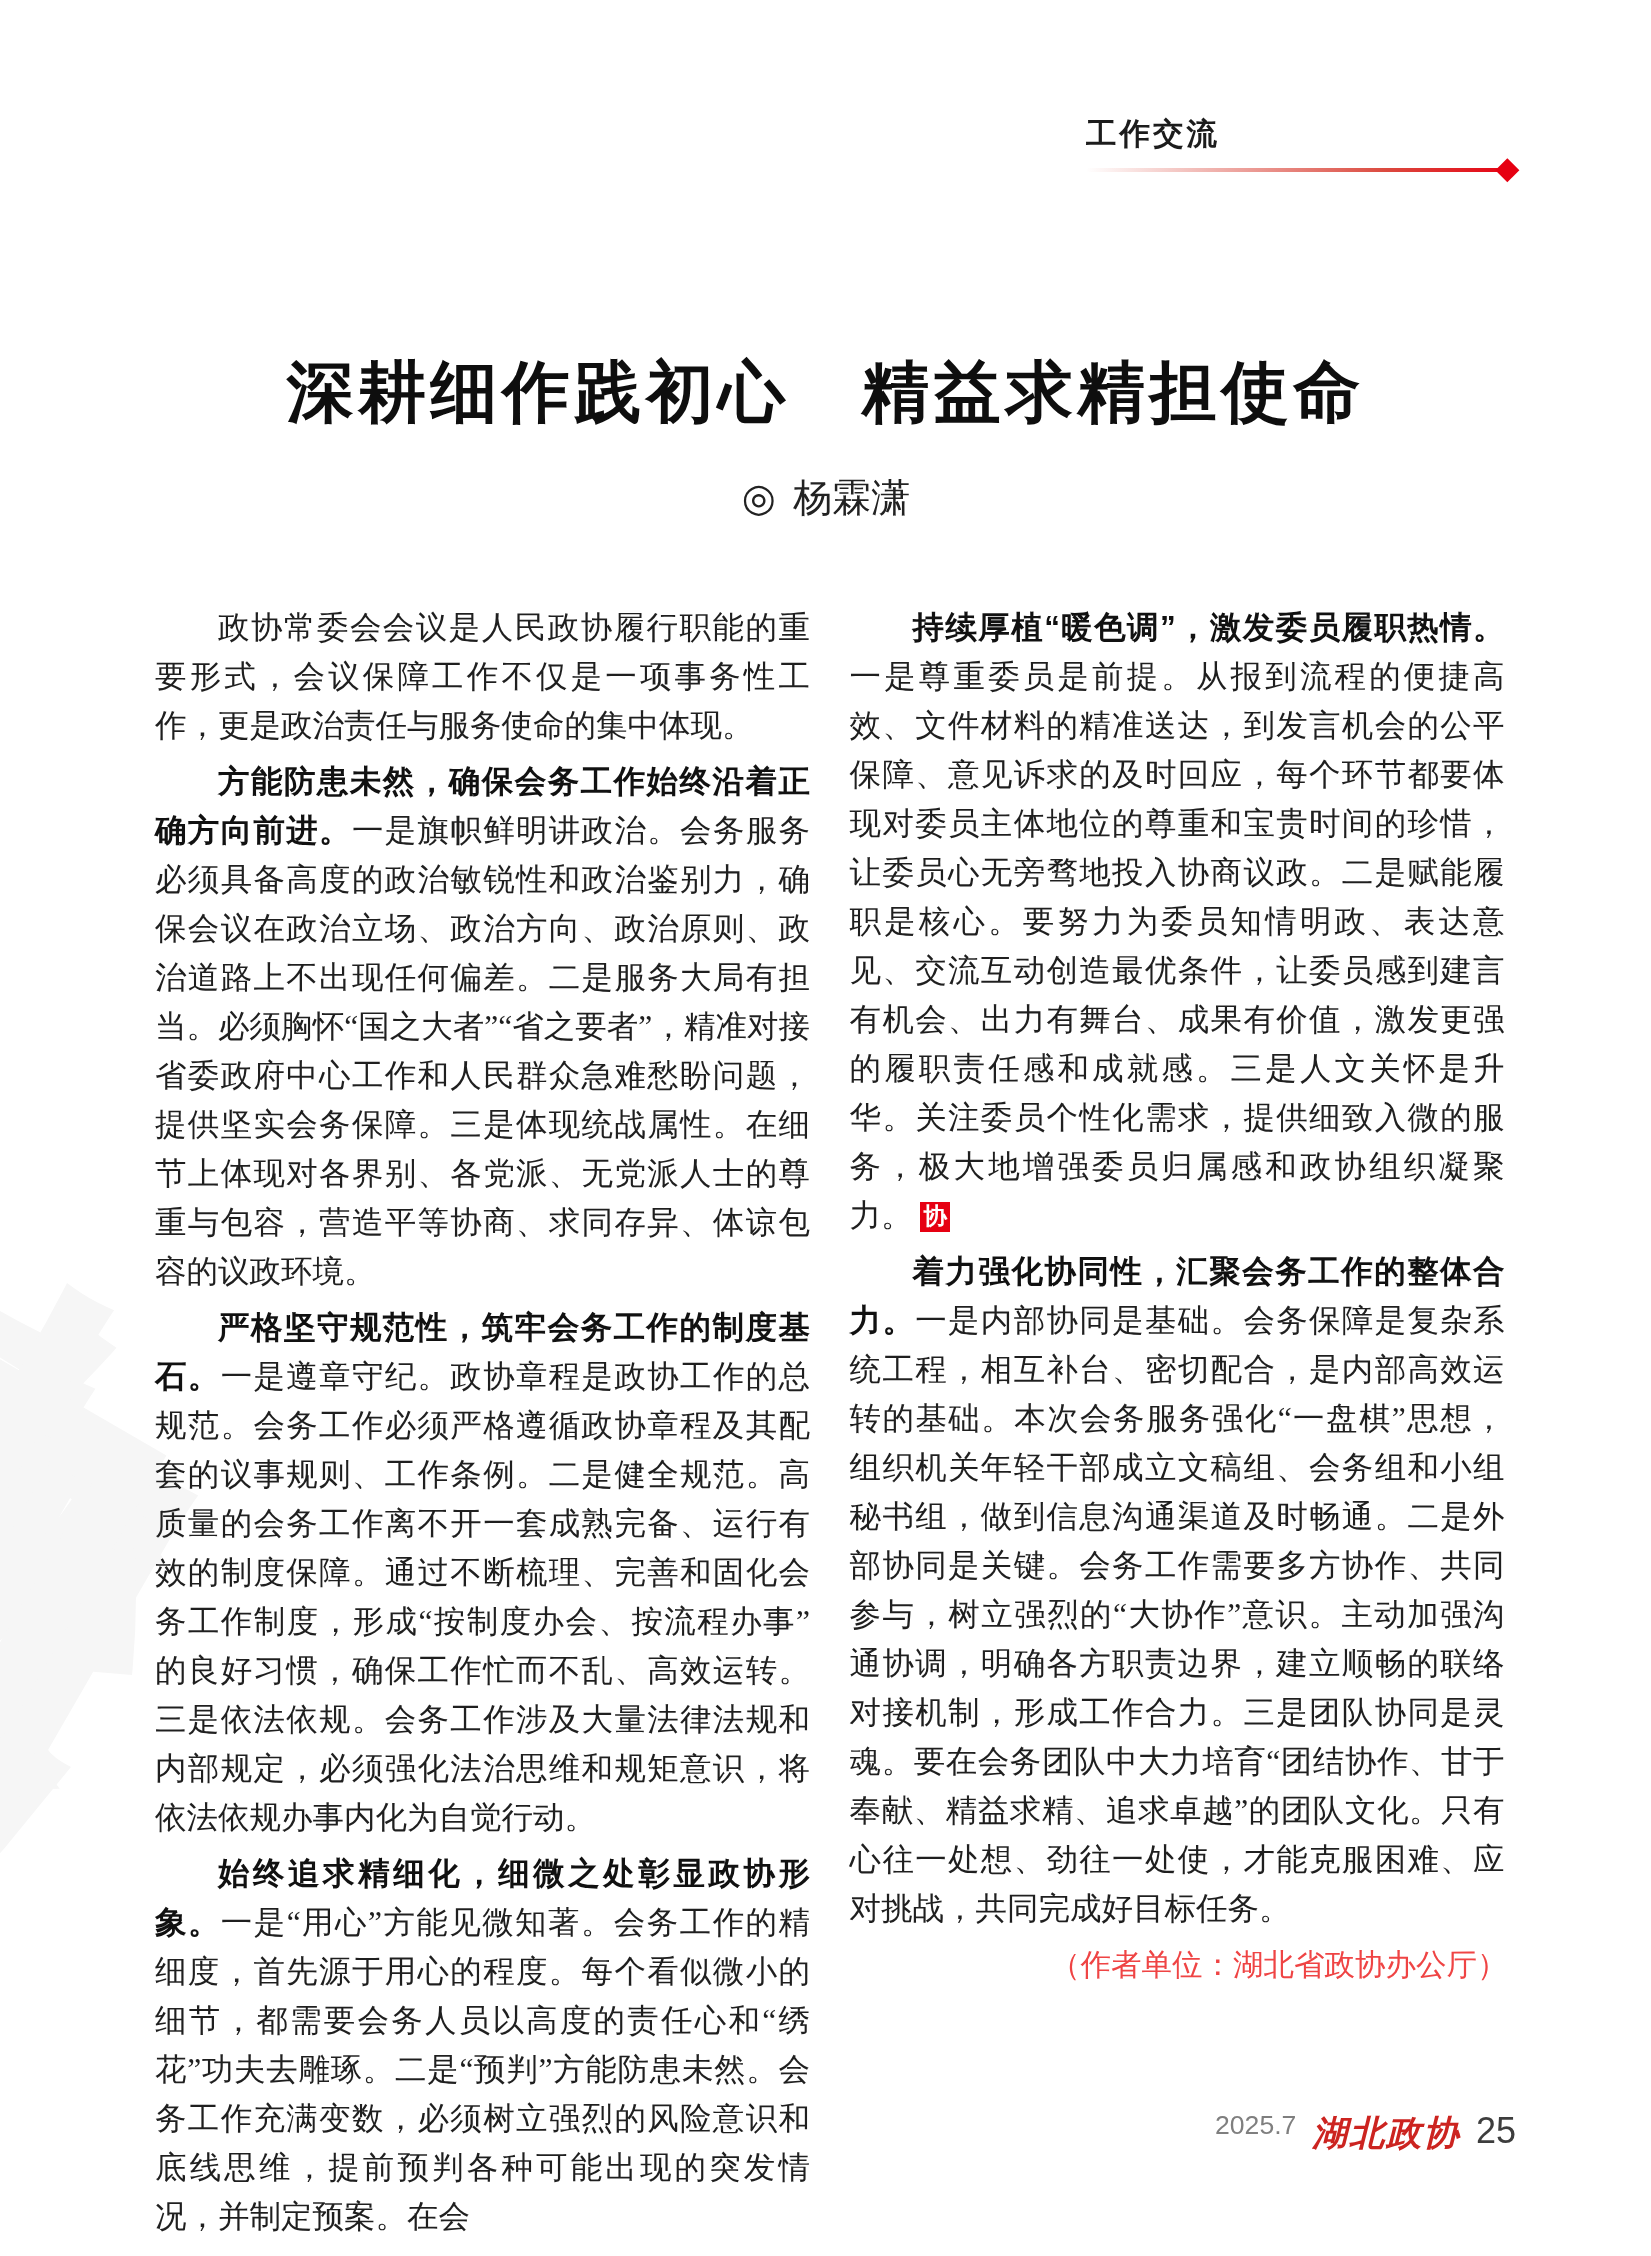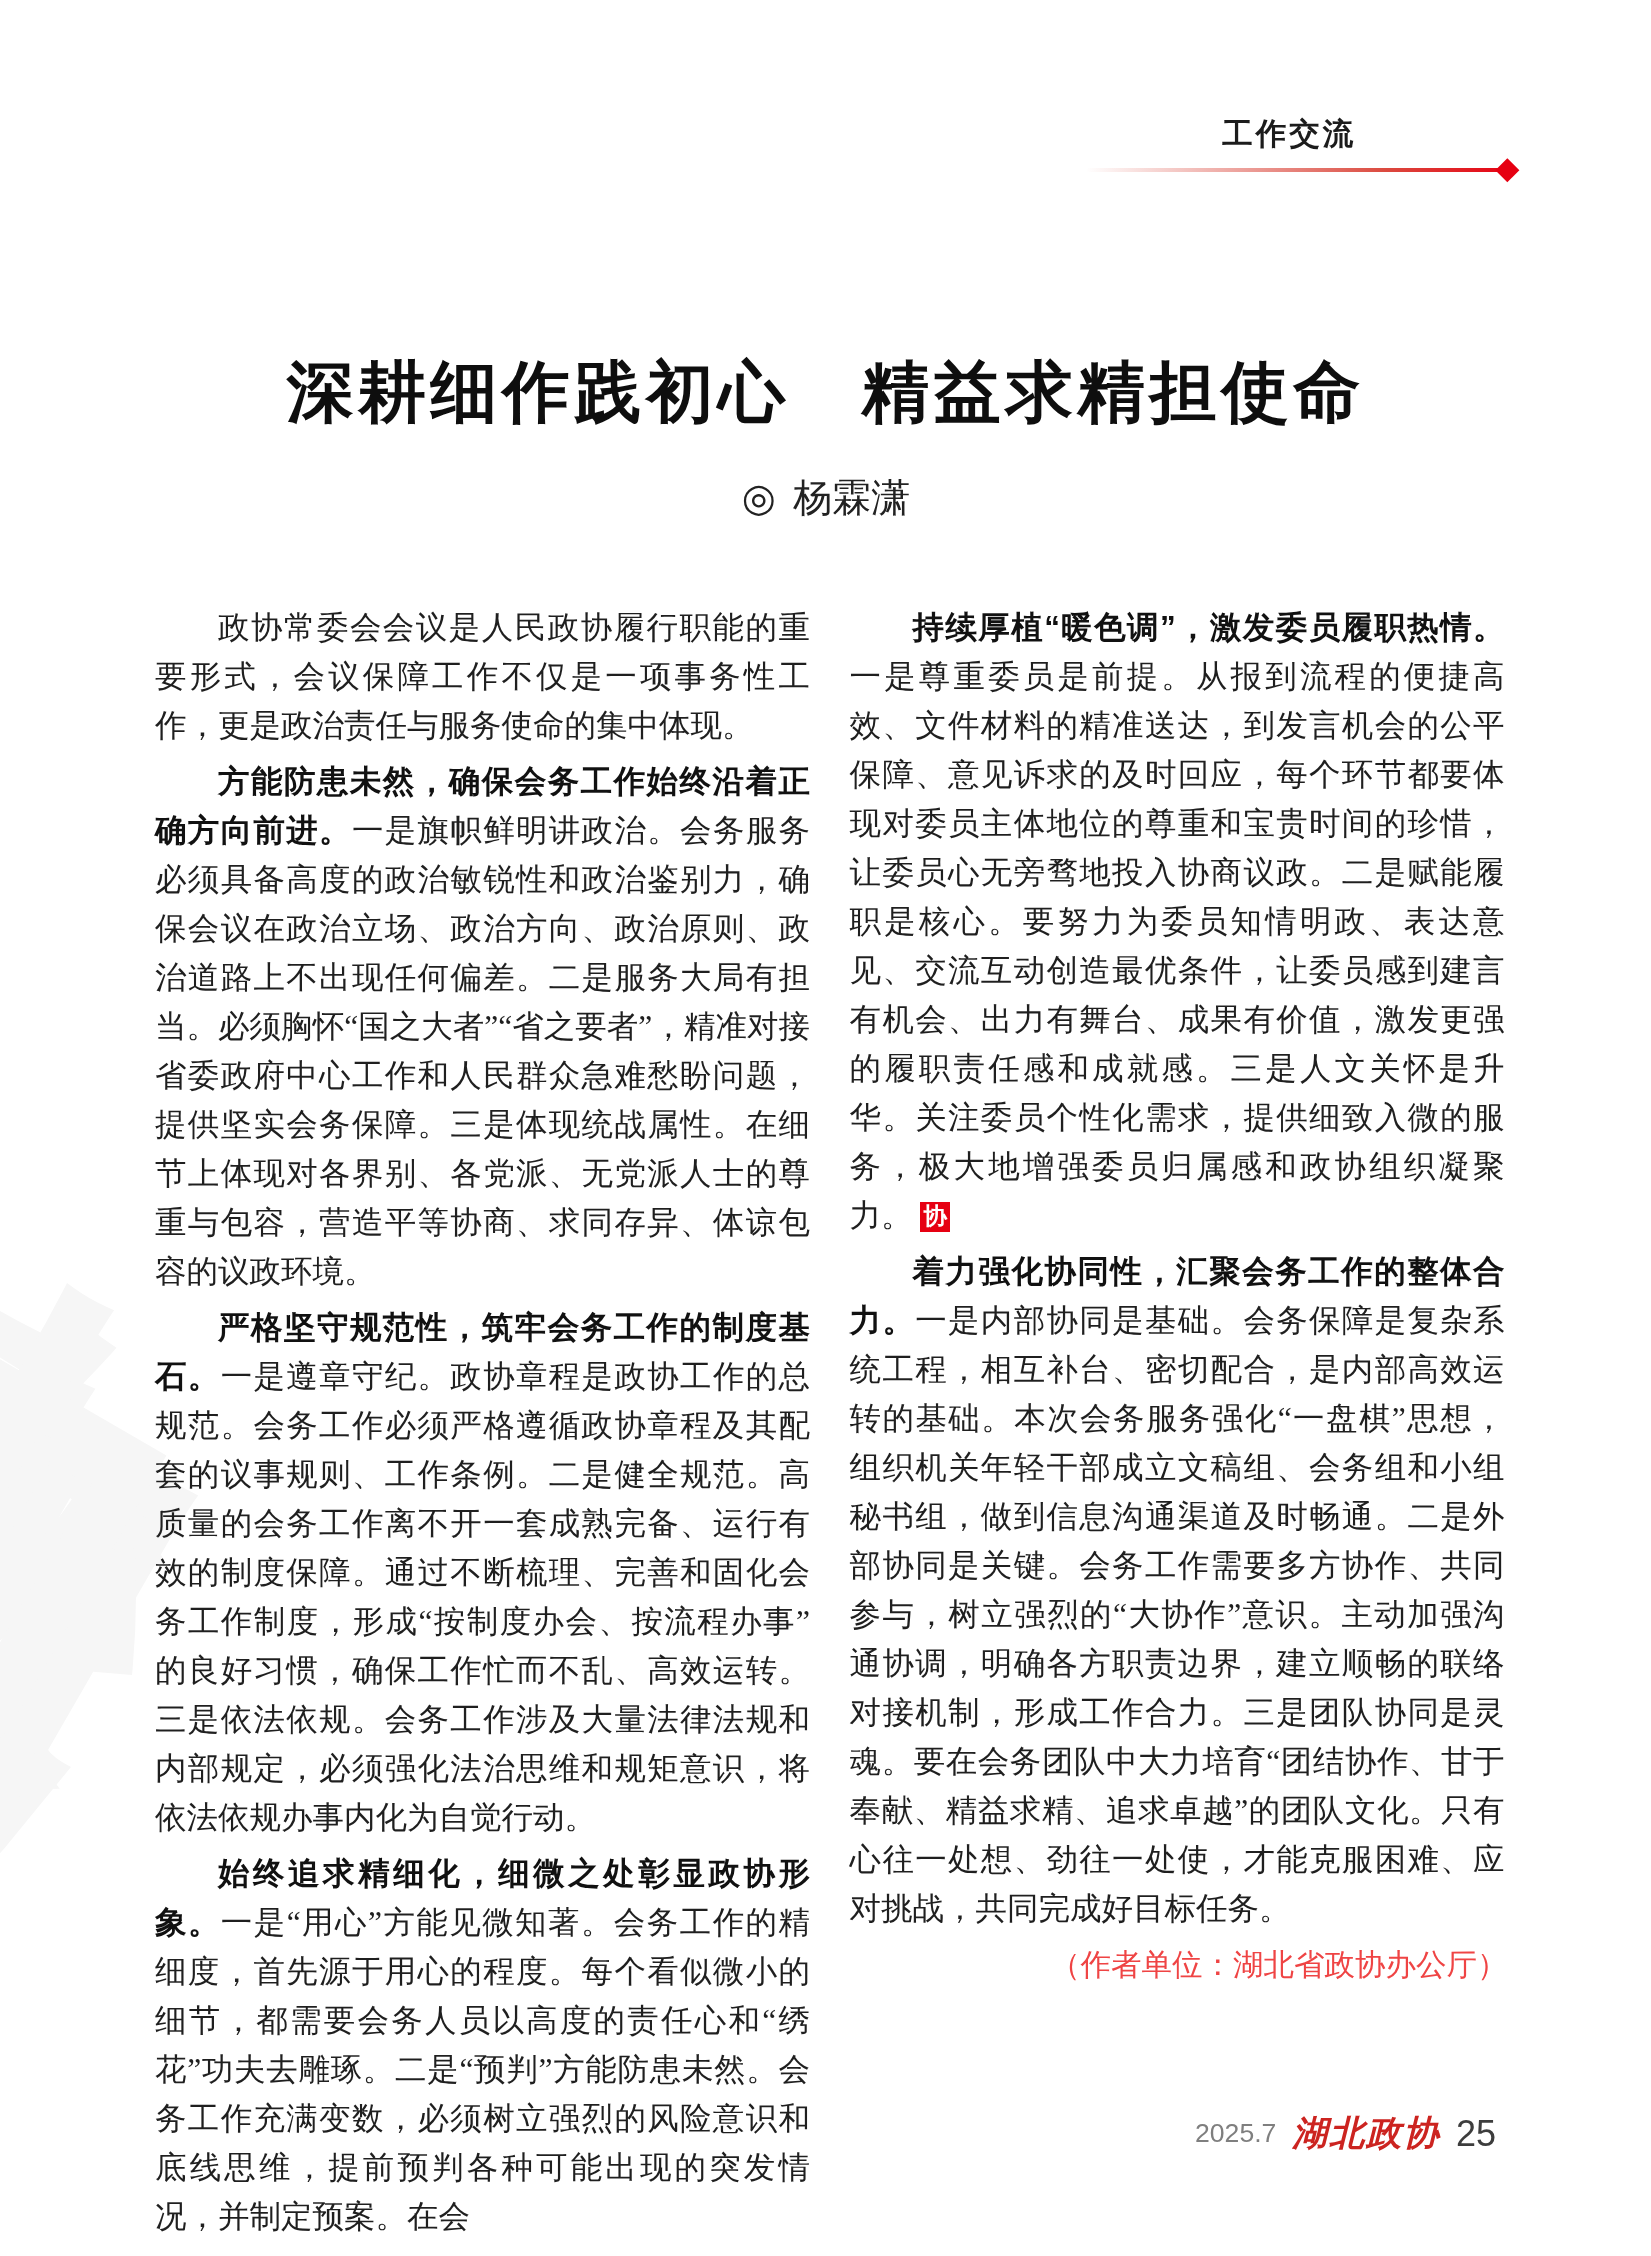--- a/index.html
+++ b/index.html
@@ -22,21 +22,21 @@
     letter-spacing:-39px;
     user-select:none;
     pointer-events:none;
     white-space:nowrap;
     z-index:0;
   }
   #watermark-bottom{top:1034px;left:-29.6px;transform:rotate(30deg);}
   
   #header{
     position:absolute;top:114px;right:140px;width:426px;z-index:2;
-    text-align:center;
+    text-align:left;
   }
   #section-label{
     font-family:"Liberation Sans","DejaVu Sans",sans-serif;
     font-weight:700;font-size:30.5px;color:#1c1c1c;
     letter-spacing:3px;margin-right:19.7px;
   }
   #header-rule{
     position:relative;height:3.9px;margin-top:12.8px;
     background:linear-gradient(to right, rgba(230,0,18,0), rgba(213,43,30,0.85) 70%, #e60012);
   }
@@ -84,22 +84,22 @@
     font-family:"Liberation Sans","DejaVu Sans",sans-serif;
     font-weight:700;font-size:23.6px;text-align:center;
     text-indent:0;
   }
   #affiliation{
     font-size:30.5px;line-height:51px;color:#ef4444;
     text-align:right;margin:4px;
   }
   
   #footer{
-    position:absolute;top:2110px;right:156px;z-index:2;
-    display:flex;align-items:center;gap:15.8px;
+    position:absolute;top:2110px;right:136px;z-index:2;
+    display:flex;align-items:flex-start;gap:15.8px;
   }
   #footer-issue{
     font-family:"Liberation Sans","DejaVu Sans",sans-serif;
     font-size:26.6px;color:#7f7f7f;
   }
   #footer-logo{
     font-family:"Liberation Serif","DejaVu Serif",serif;
     font-style:italic;font-weight:700;
     font-size:35px;color:#cc2420;letter-spacing:2px;
   }

